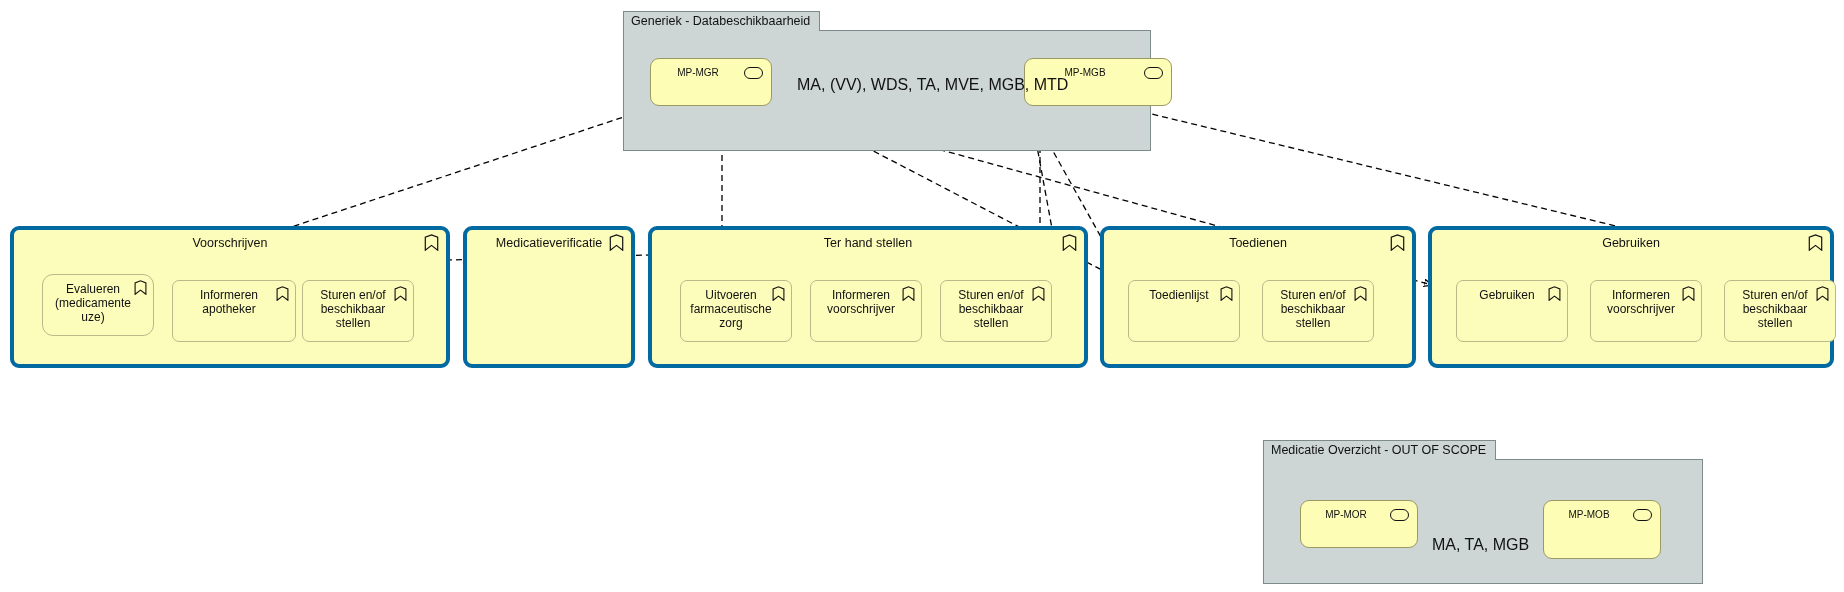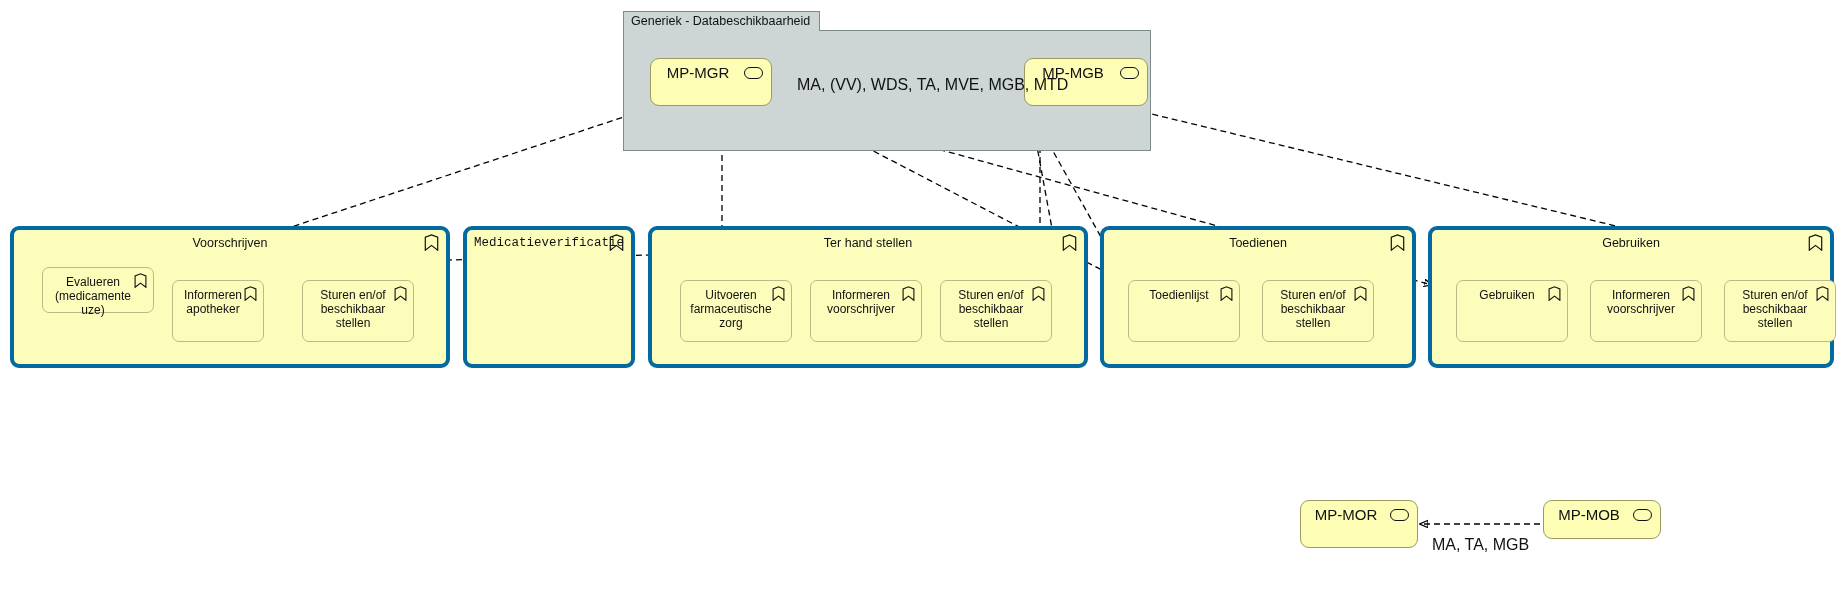--- a/index.html
+++ b/index.html
@@ -91,21 +91,21 @@
     position:absolute;
     background:#fdfdb5;
     border:1px solid #9a9a62;
     border-radius:9px;
     box-sizing:border-box;
   }
   .appc .ac-label{
     position:absolute;
     top:6px;left:0;right:0;
     text-align:center;
-    font-size:15px;
+    font-size:10px;
     line-height:15px;
     color:#111;
     padding-right:26px;
     box-sizing:border-box;
   }
   .ac-badge{
     position:absolute;
     top:8px;right:8px;
     width:17px;height:10px;
     border:1.4px solid #111;
@@ -166,56 +166,56 @@
     <div class="group-tab">
       <span>Generiek - Databeschikbaarheid</span>
     </div>
   </div>
 
   <div class="appc" style="left:650px;top:58px;width:122px;height:48px;">
     <span class="ac-label">MP-MGR</span>
     <span class="ac-badge"></span>
   </div>
 
-  <div class="appc" style="left:1024px;top:58px;width:124px;height:48px;">
+  <div class="appc" style="left:1024px;top:58px;width:148px;height:48px;">
     <span class="ac-label">MP-MGB</span>
     <span class="ac-badge"></span>
   </div>
 
   <div class="conn-label" style="left:797px;top:78px;">MA, (VV), WDS, TA, MVE, MGB, MTD</div>
 
   <div class="bfunc" style="left:10px;top:226px;width:440px;height:142px;">
     <span class="bf-title">Voorschrijven</span>
     <svg class="bf-icon" viewBox="0 0 15 17">
       <path d="M1.3 16.2 V3.2 L7.5 0.9 L13.7 3.2 V16.2 L7.5 11.4 Z" fill="none" stroke="#111" stroke-width="1.2"></path>
     </svg>
 
-    <div class="sbox" style="left:28px;top:37px;width:112px;height:46px;">
+    <div class="sbox" style="left:28px;top:44px;width:112px;height:62px;border-radius:11px;">
       <span class="sb-label">Evalueren (medicamente uze)</span>
       <svg class="sb-icon" viewBox="0 0 13 15">
         <path d="M1.1 14.3 V2.9 L6.5 0.8 L11.9 2.9 V14.3 L6.5 10.1 Z" fill="none" stroke="#111" stroke-width="1.1"></path>
       </svg>
     </div>
 
-    <div class="sbox" style="left:158px;top:50px;width:92px;height:62px;">
+    <div class="sbox" style="left:158px;top:50px;width:124px;height:62px;">
       <span class="sb-label">Informeren apotheker</span>
       <svg class="sb-icon" viewBox="0 0 13 15">
         <path d="M1.1 14.3 V2.9 L6.5 0.8 L11.9 2.9 V14.3 L6.5 10.1 Z" fill="none" stroke="#111" stroke-width="1.1"></path>
       </svg>
     </div>
 
     <div class="sbox" style="left:288px;top:50px;width:112px;height:62px;">
       <span class="sb-label">Sturen en/of beschikbaar stellen</span>
       <svg class="sb-icon" viewBox="0 0 13 15">
         <path d="M1.1 14.3 V2.9 L6.5 0.8 L11.9 2.9 V14.3 L6.5 10.1 Z" fill="none" stroke="#111" stroke-width="1.1"></path>
       </svg>
     </div>
   </div>
 
-  <div class="bfunc" style="left:463px;top:226px;width:172px;height:142px;font-family:Liberation Mono, monospace;">
+  <div class="bfunc" style="left:463px;top:226px;width:172px;height:142px;">
     <span class="bf-title">Medicatieverificatie</span>
     <svg class="bf-icon" viewBox="0 0 15 17">
       <path d="M1.3 16.2 V3.2 L7.5 0.9 L13.7 3.2 V16.2 L7.5 11.4 Z" fill="none" stroke="#111" stroke-width="1.2"></path>
     </svg>
   </div>
 
   <div class="bfunc" style="left:648px;top:226px;width:440px;height:142px;padding-left:44px;">
     <span class="bf-title">Ter hand stellen</span>
     <svg class="bf-icon" viewBox="0 0 15 17">
       <path d="M1.3 16.2 V3.2 L7.5 0.9 L13.7 3.2 V16.2 L7.5 11.4 Z" fill="none" stroke="#111" stroke-width="1.2"></path>
@@ -285,26 +285,31 @@
     </div>
 
     <div class="sbox" style="left:292px;top:50px;width:112px;height:62px;">
       <span class="sb-label">Sturen en/of beschikbaar stellen</span>
       <svg class="sb-icon" viewBox="0 0 13 15">
         <path d="M1.1 14.3 V2.9 L6.5 0.8 L11.9 2.9 V14.3 L6.5 10.1 Z" fill="none" stroke="#111" stroke-width="1.1"></path>
       </svg>
     </div>
   </div>
 
+  <div class="group" style="left:1263px;top:459px;width:440px;height:125px;">
+    <div class="group-tab">
+      <span>Medicatie Overzicht - OUT OF SCOPE</span>
+    </div>
+  </div>
 
   <div class="appc" style="left:1300px;top:500px;width:118px;height:48px;">
     <span class="ac-label">MP-MOR</span>
     <span class="ac-badge"></span>
   </div>
 
-  <div class="appc" style="left:1543px;top:500px;width:118px;height:39px;">
+  <div class="appc" style="left:1543px;top:500px;width:118px;height:59px;">
     <span class="ac-label">MP-MOB</span>
     <span class="ac-badge"></span>
   </div>
 
   <div class="conn-label" style="left:1432px;top:538px;">MA, TA, MGB</div>
 
 </div>
 
 </body></html>

